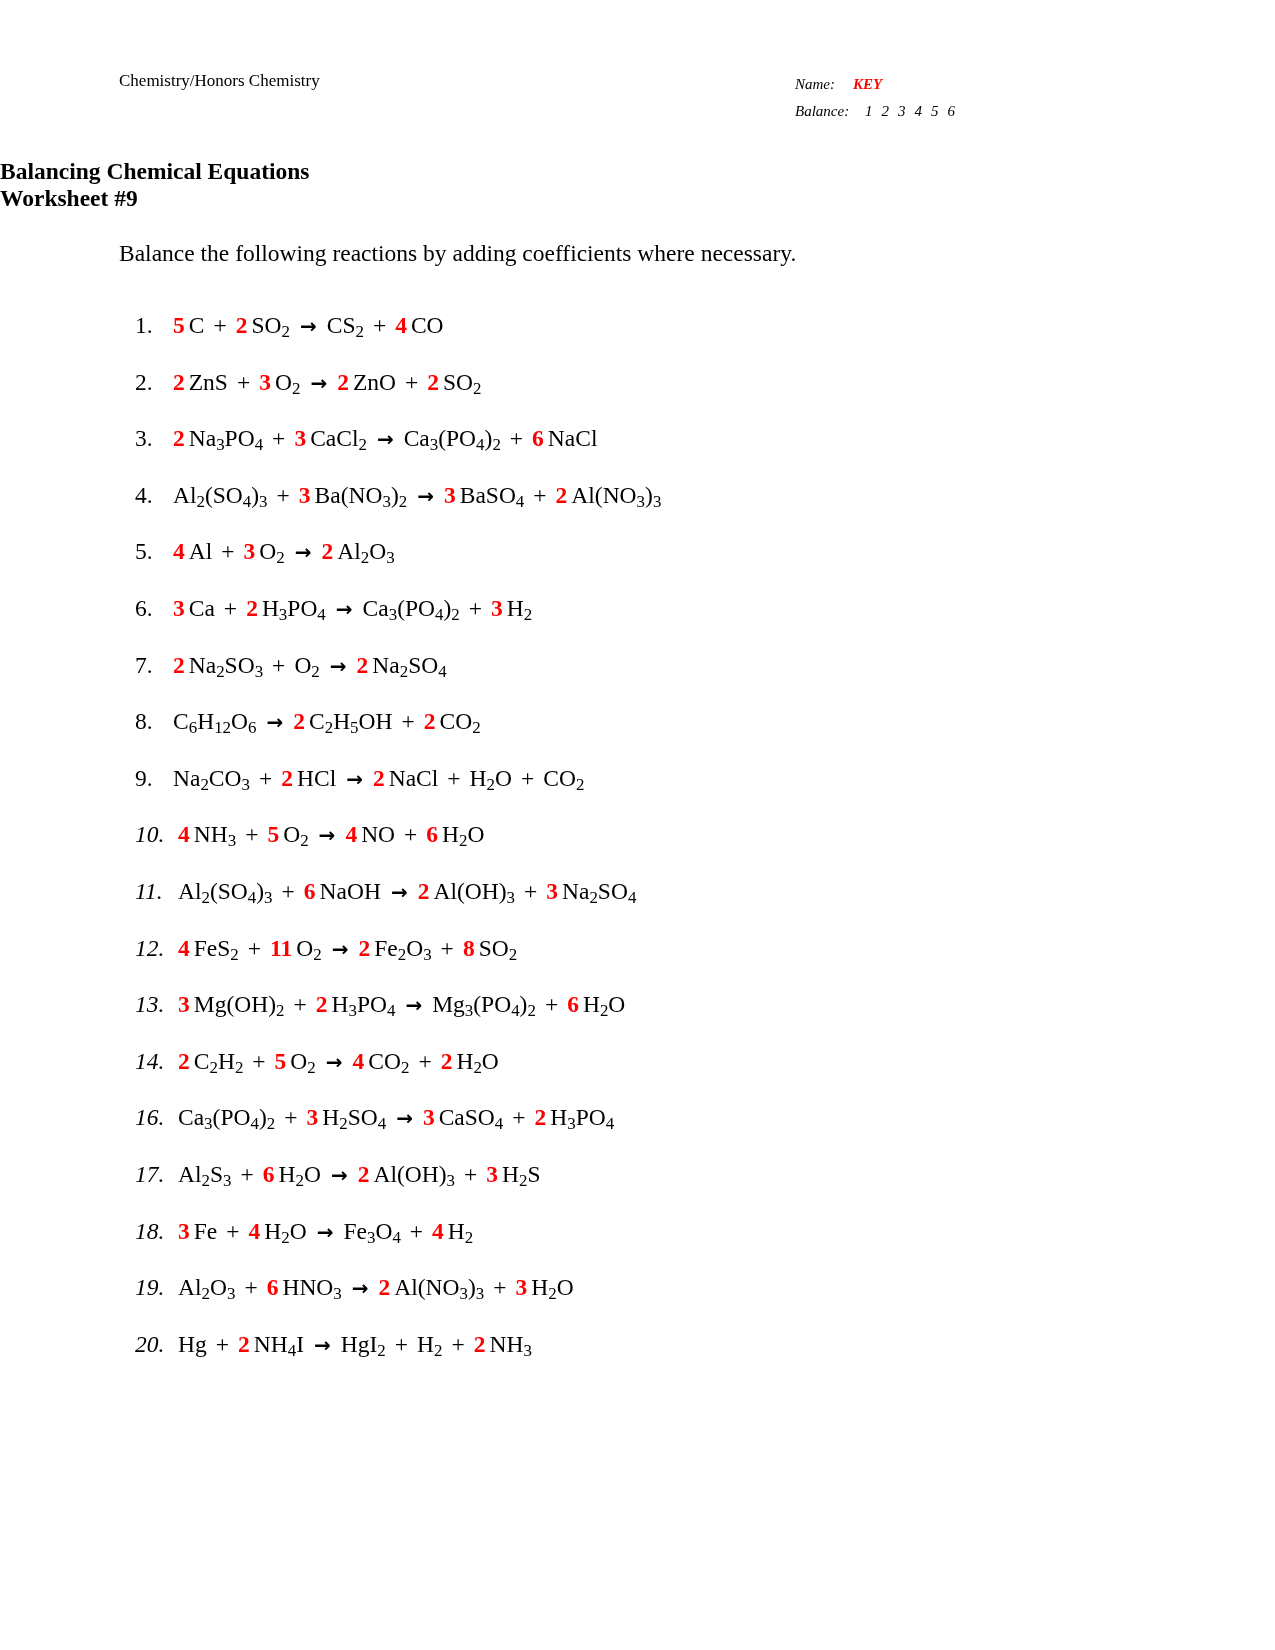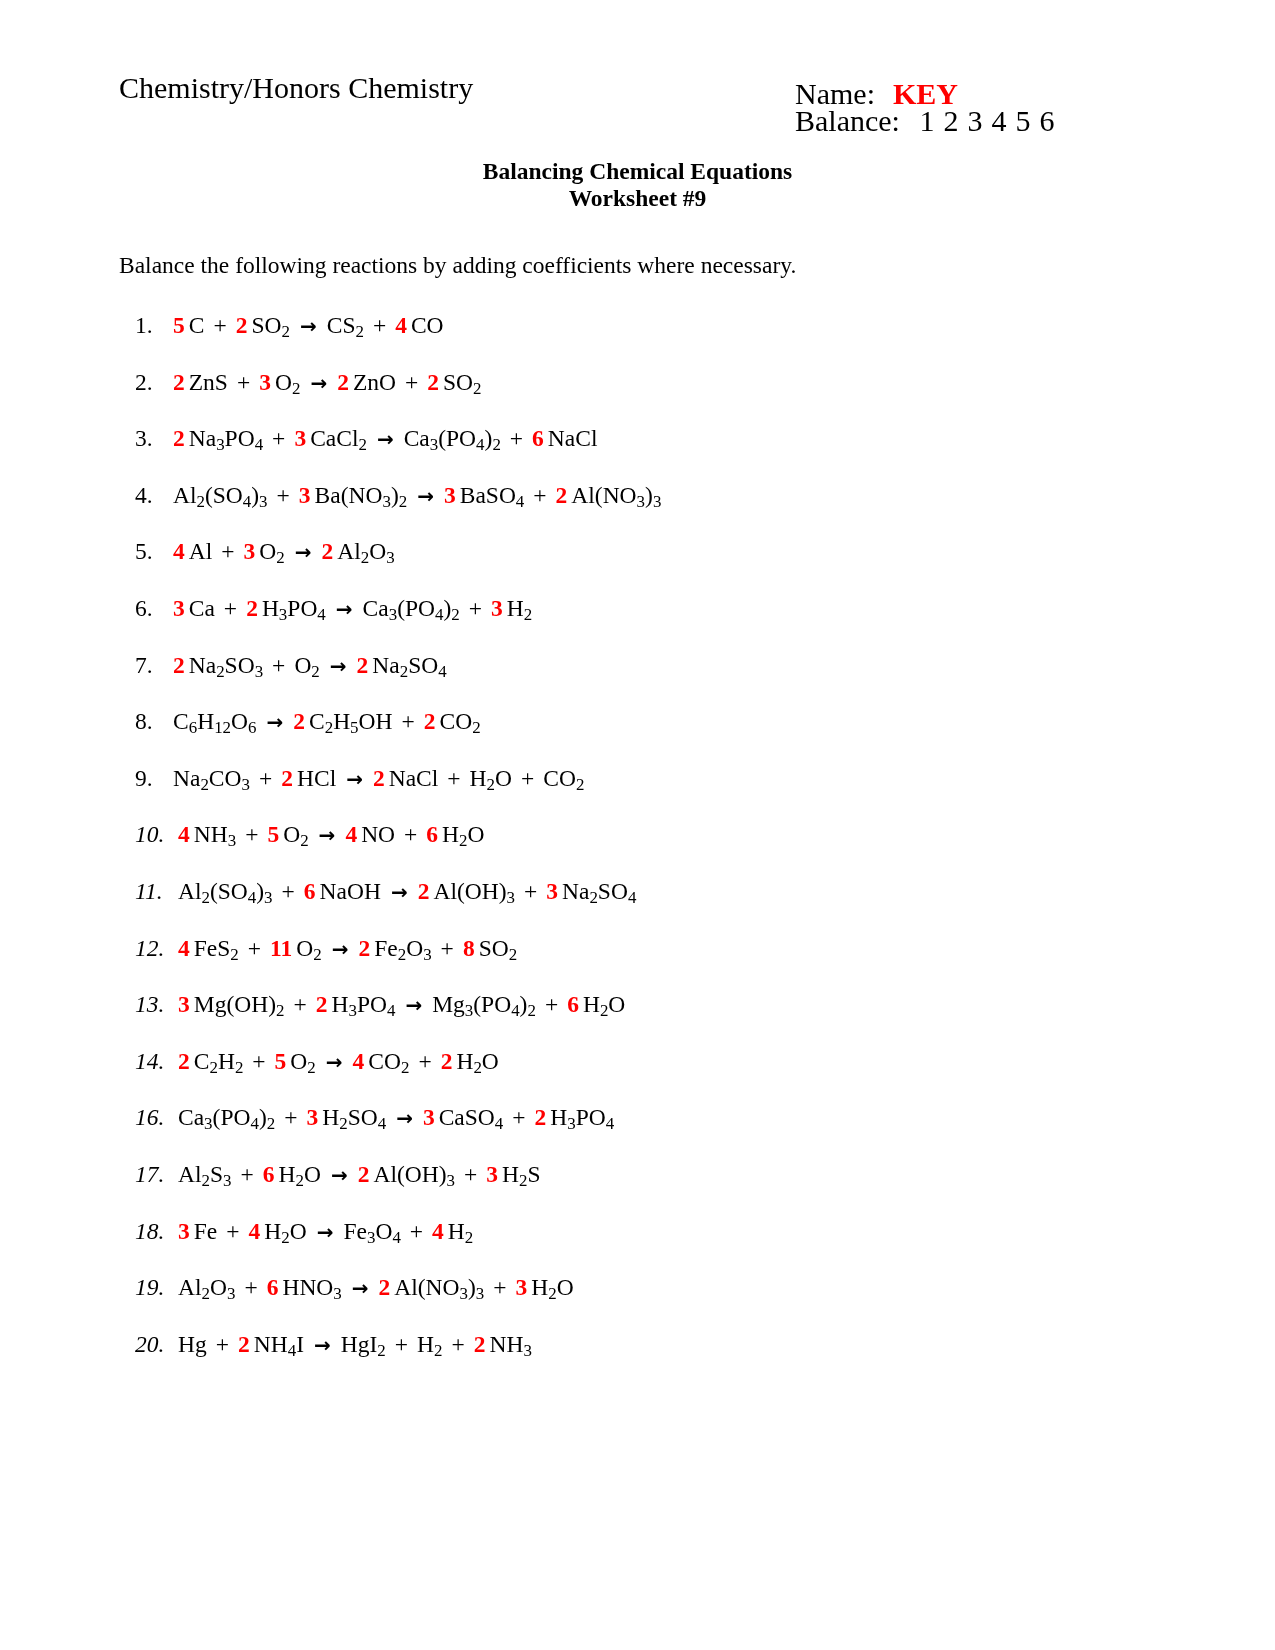--- a/index.html
+++ b/index.html
@@ -2,27 +2,27 @@
 <html><head>
 <meta charset="utf-8">
 <style>
   html, body { margin: 0; padding: 0; background: #ffffff; }
   body {
     width: 1275px; height: 1650px; position: relative; overflow: hidden;
     font-family: "Liberation Serif", "DejaVu Serif", serif;
     color: #000000;
   }
   .abs { position: absolute; white-space: nowrap; }
-  .course { left: 119px; top: 71px; font-size: 30px; }
-  .name-block { left: 795px; top: 80px; font-size: 30px; line-height: 27px; }
+  .course { left: 119px; top: 71px; font-size: 17px; }
+  .name-block { left: 795px; top: 71px; font-size: 15px; line-height: 27px; font-style: italic; }
   .name-block .key { color: #ff0000; font-weight: bold; margin-left: 18px; }
   .period-nums span { margin-left: 9px; }
   .period-nums span:first-child { margin-left: 12px; }
-  .title { left: 0; width: 1275px; text-align: center; top: 158px; font-size: 23.5px; font-weight: bold; line-height: 27px; }
-  .instr { left: 119px; top: 252px; font-size: 23.5px; }
+  .title { left: 0; width: 1275px; text-align: left; top: 158px; font-size: 23.5px; font-weight: bold; line-height: 27px; }
+  .instr { left: 119px; top: 240px; font-size: 23.5px; }
   .eq-list { position: absolute; left: 119px; top: 294px; margin: 16px; padding: 0; list-style: none; }
   .eq { height: 56.6px; font-size: 23.5px; line-height: 30px; white-space: nowrap; }
   .eq-num { display: inline-block; width: 38px; }
   .eq-num.wide { width: 43px; font-style: italic; }
   .coef { color: #ff0000; font-weight: bold; }
   sub { font-size: 0.72em; vertical-align: -0.22em; line-height: 0; }
   .op { display: inline-block; padding: 0 9px; }
   .arrow { display: inline-block; padding: 0 10px; font-family: "DejaVu Sans", sans-serif; font-size: 20px; font-weight: bold; }
   .sp { display: inline-block; width: 4px; }
 </style>

